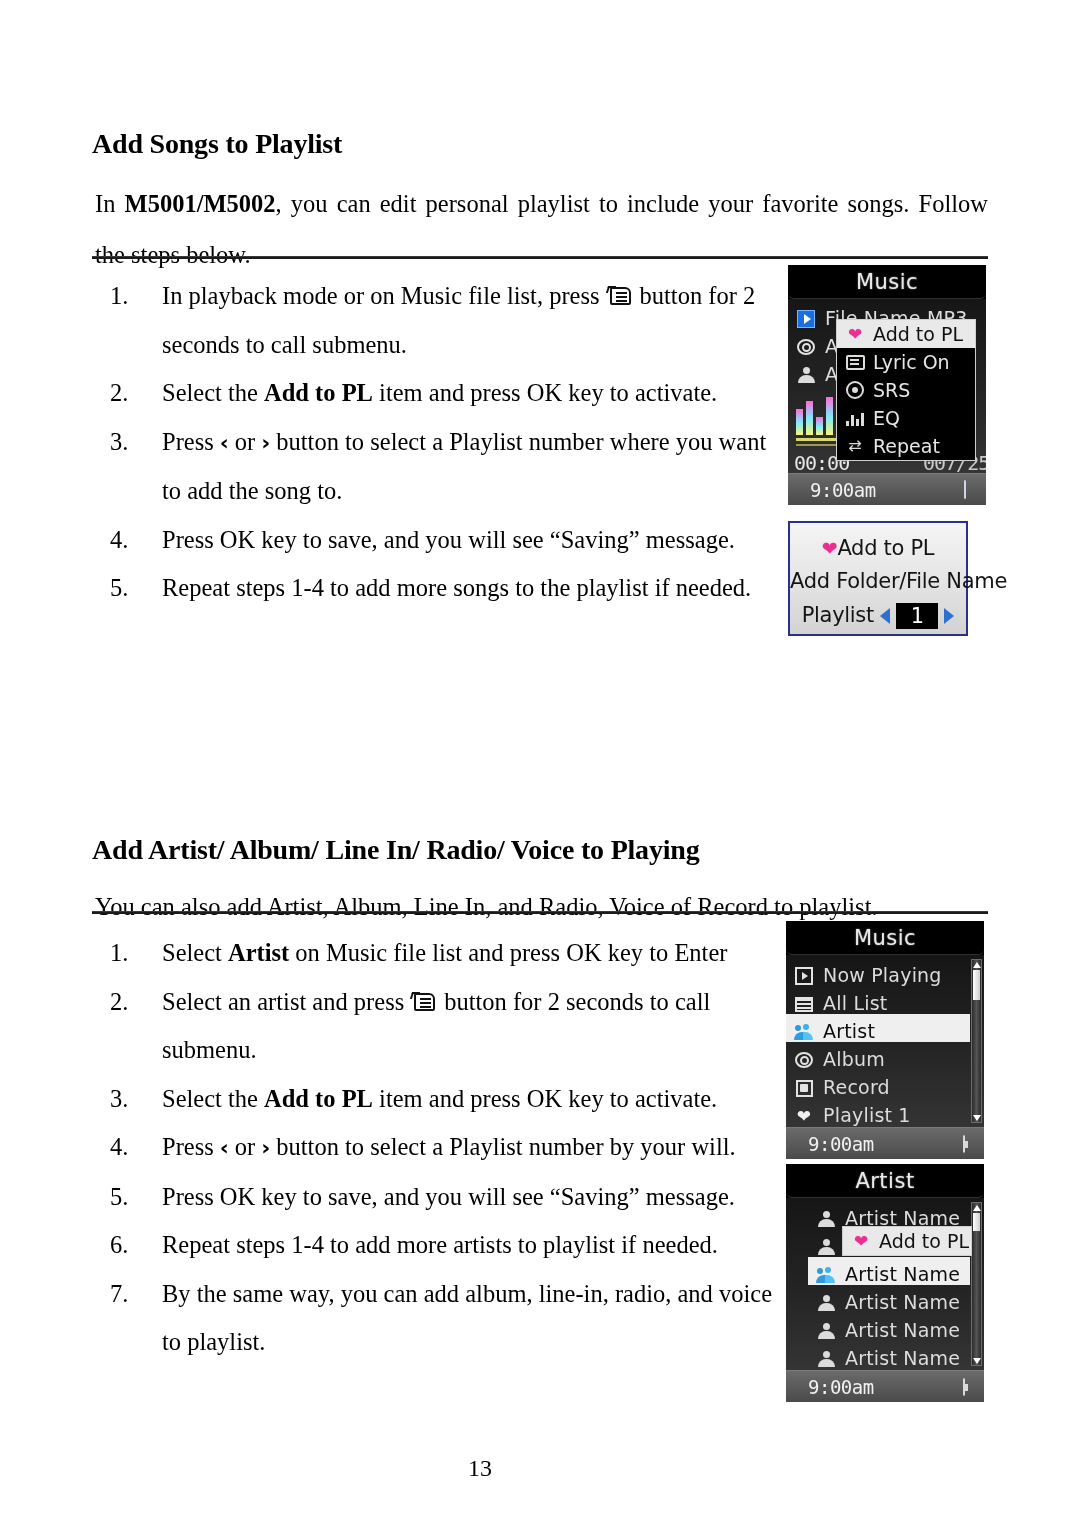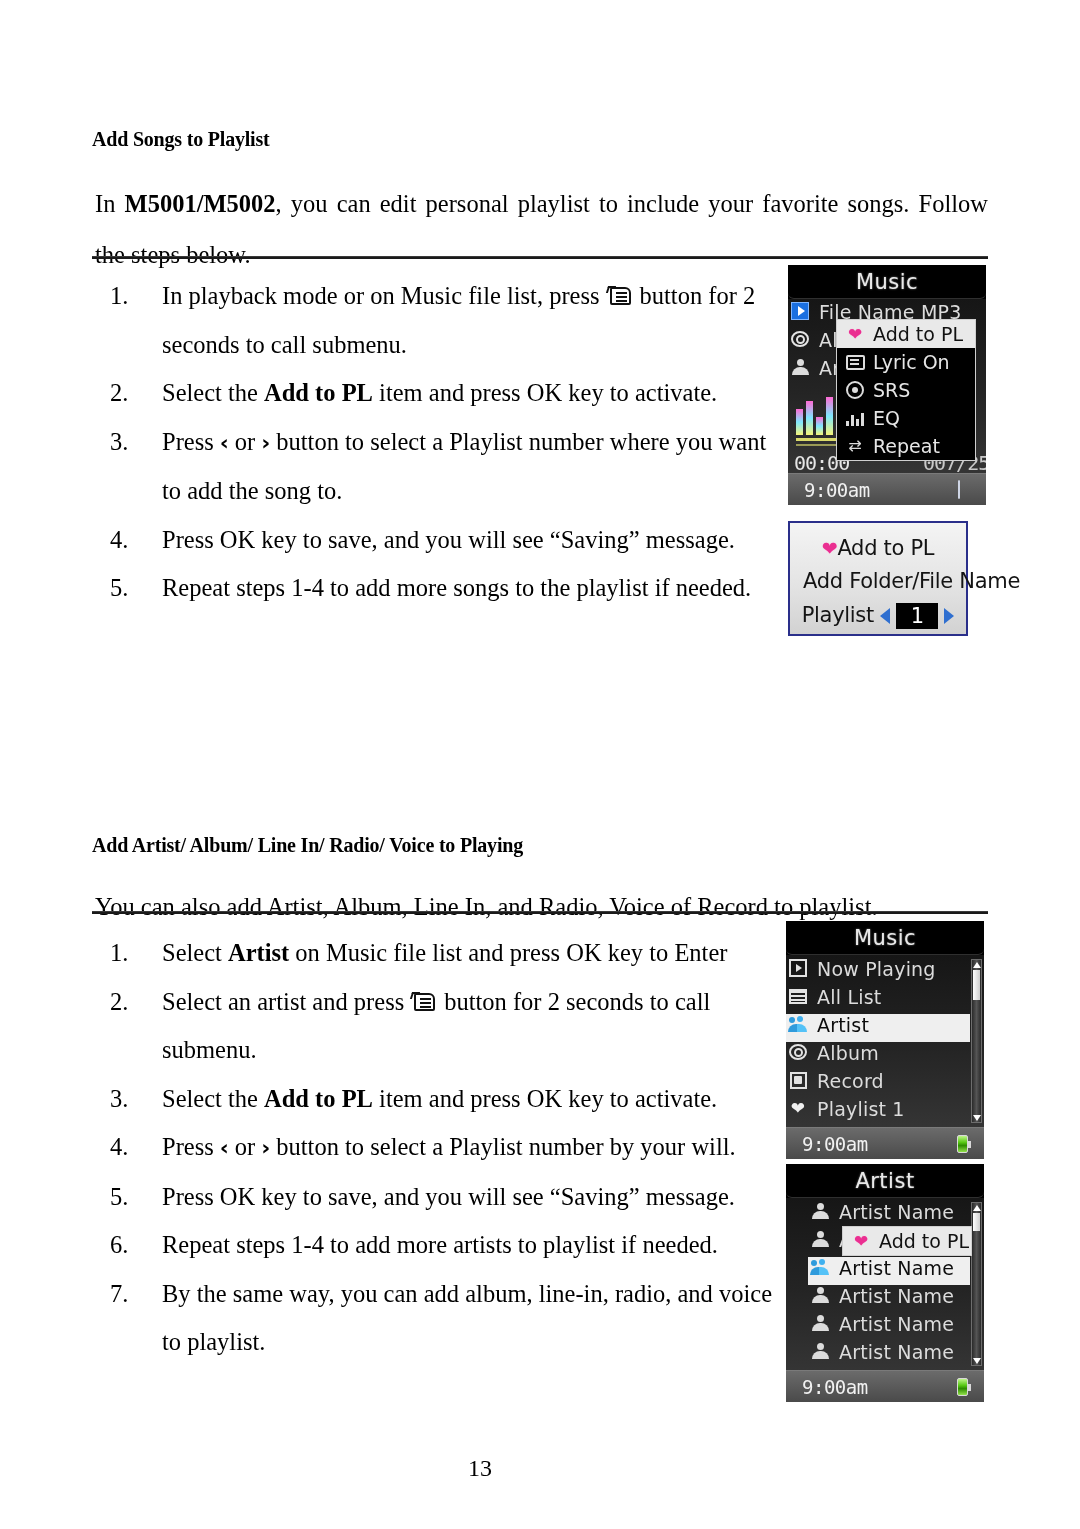--- a/index.html
+++ b/index.html
@@ -17,21 +17,21 @@
   .page {
     position: absolute;
     left: 0; top: 0;
     width: 1080px; height: 1529px;
   }
 
   
   .h2 {
     position: absolute;
     font-weight: bold;
-    font-size: 20px;
+    font-size: 28px;
     letter-spacing: -0.2px;
   }
   .para {
     position: absolute;
     font-size: 24.5px;
     line-height: 51px;
   }
   .para.justify { text-align: justify; text-align-last: left; }
   .rule {
     position: absolute;
@@ -131,21 +131,21 @@
     background: linear-gradient(to bottom, #161616 0%, #242424 45%, #3b3b3b 100%);
   }
   .dev-statusbar {
     position: absolute;
     left: 0; right: 0; bottom: 0;
     height: 32px;
     background: linear-gradient(to bottom, #6b6b6b, #4a4a4a);
     border-top: 1px solid #7a7a7a;
     display: flex;
     align-items: center;
-    padding: 0 16px;
+    padding: 0 22px;
     gap: 40px;
   }
   .dev-clock {
     color: #f1f1f1;
     font-size: 19px;
     font-family: "DejaVu Sans Mono", monospace;
     letter-spacing: -0.5px;
   }
   .sb-spacer { flex: 1; }
   .sb-icon {
@@ -172,22 +172,23 @@
   }
   .battery:after {
     content:"";
     position:absolute; right:-4px; top:5px;
     width:3px; height:7px; background:#d9d9d9;
   }
 
   .dev-list { position: relative; }
   .dev-row {
     display: flex;
-    align-items: flex-start;
+    align-items: flex-end;
     height: 28px;
+    padding-left: 6px;
     color: #dcdcdc;
     font-size: 19px;
     letter-spacing: 0.2px;
   }
   .dev-row.sel {
     background: #efefef;
     color: #0d0d0d;
     margin-right: 14px;
   }
   .dev-row .ico {
@@ -469,21 +470,21 @@
         <span class="sb-icon">CLM</span>
         <span class="battery"></span>
       </div>
     </div>
   </div>
 
   <div class="dialog" style="left:788px; top:521px; width:180px; height:115px; padding-top:13px;">
     <div class="dlg-line" style="margin-bottom:9px;">
       <span class="ic-heart-p" style="font-size:19px;">❤</span><span>Add to PL</span>
     </div>
-    <div class="dlg-line" style="margin-bottom:10px;margin-left:13px;">Add Folder/File Name</div>
+    <div class="dlg-line" style="margin-bottom:10px;">Add Folder/File Name</div>
     <div class="dlg-line">
       <span>Playlist</span>
       <span class="arrow-l"></span><span class="num-box">1</span><span class="arrow-r"></span>
     </div>
   </div>
 
 
   <div class="h2" style="left:92px; top:834px;">Add Artist/ Album/ Line In/ Radio/ Voice to Playing</div>
 
   <div class="para" style="left:95px; top:881px; width:893px;">You can also add Artist, Album, Line In, and Radio, Voice of Record to playlist.</div>

